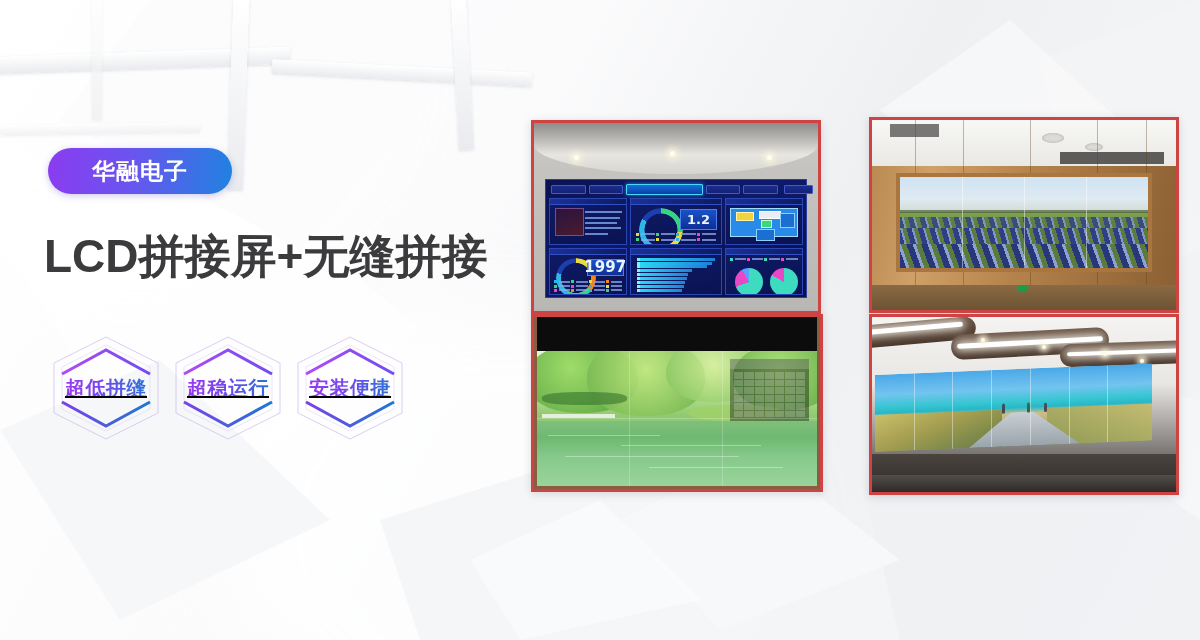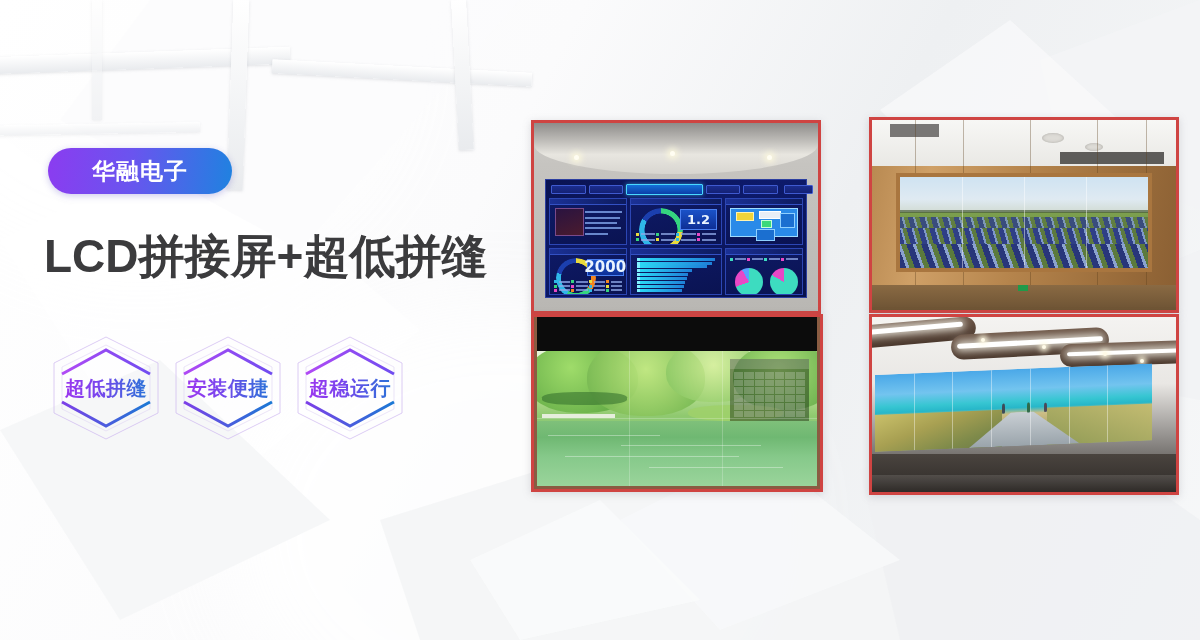--- a/index.html
+++ b/index.html
@@ -40,21 +40,21 @@
     font-size:46px;font-weight:bold;color:#3b3b3d;letter-spacing:0px;
     white-space:nowrap;text-shadow:0 1px 0 rgba(255,255,255,.6);
   }
   .subhead{
     position:absolute;left:46px;top:294px;
     font-size:19px;color:#8b8f96;letter-spacing:.1px;white-space:nowrap;
   }
 
   
   .features{position:absolute;left:48px;top:334px;display:flex;gap:6px;}
-  .feat{position:relative;width:116px;height:108px;display:flex;align-items:center;justify-content:center;}
+  .feat{position:relative;width:116px;height:108px;display:flex;align-items:center;justify-content:center;text-decoration:underline;}
   .feat svg{position:absolute;left:0;top:0;}
   .feat-label{
     position:relative;z-index:2;font-size:20px;font-weight:bold;letter-spacing:.5px;
     background:linear-gradient(90deg,#9b37ef 0%,#7a45ee 40%,#2a72d8 100%);
     -webkit-background-clip:text;background-clip:text;color:transparent;
     white-space:nowrap;
   }
 
   
   .photo{position:absolute;border:3px solid #cf4442;overflow:hidden;background:#111;
@@ -167,21 +167,21 @@
     <div class="beam" style="left:272px;top:66px;width:260px;height:14px;transform:rotate(3deg);"></div>
     <div class="beam" style="left:455px;top:0px;width:15px;height:150px;transform:rotate(-3deg);"></div>
     <div class="beam" style="left:-20px;top:124px;width:220px;height:10px;transform:rotate(-1deg);opacity:.6;"></div>
     <div class="beam" style="left:92px;top:0px;width:10px;height:120px;opacity:.55;"></div>
   </div>
 
   <div class="badge-row">
     <div class="brand-pill">华融电子</div>
   </div>
 
-  <div class="headline">LCD拼接屏+超低拼缝</div>
+  <div class="headline">LCD拼接屏+无缝拼接</div>
 
   <div class="features">
 
     <div class="feat">
       <svg width="116" height="108" viewBox="0 0 116 108">
         <defs>
           <linearGradient id="gA1" x1="0" y1="0" x2="1" y2="0">
             <stop offset="0" stop-color="#b14af5"></stop>
               <stop offset="1" stop-color="#6f4cf0"></stop>
           </linearGradient>
@@ -199,31 +199,31 @@
     </div>
 
 
     <div class="feat">
       <svg width="116" height="108" viewBox="0 0 116 108">
         <polygon points="58,3 110,29 110,79 58,105 6,79 6,29" fill="none" stroke="#cdb6ef" stroke-width="1" opacity="0.7"></polygon>
         <polygon points="58,11 102,33 102,75 58,97 14,75 14,33" fill="none" stroke="#dcd0f3" stroke-width="1" opacity="0.55"></polygon>
         <polyline points="14,40 58,16 102,40" fill="none" stroke="url(#gA1)" stroke-width="3"></polyline>
         <polyline points="14,68 58,92 102,68" fill="none" stroke="url(#gB1)" stroke-width="3"></polyline>
       </svg>
-      <span class="feat-label">安装便捷</span>
+      <span class="feat-label">超稳运行</span>
     </div>
 
     <div class="feat">
       <svg width="116" height="108" viewBox="0 0 116 108">
         <polygon points="58,3 110,29 110,79 58,105 6,79 6,29" fill="none" stroke="#cdb6ef" stroke-width="1" opacity="0.7"></polygon>
         <polygon points="58,11 102,33 102,75 58,97 14,75 14,33" fill="none" stroke="#dcd0f3" stroke-width="1" opacity="0.55"></polygon>
         <polyline points="14,40 58,16 102,40" fill="none" stroke="url(#gA1)" stroke-width="3"></polyline>
         <polyline points="14,68 58,92 102,68" fill="none" stroke="url(#gB1)" stroke-width="3"></polyline>
       </svg>
-      <span class="feat-label">超稳运行</span>
+      <span class="feat-label">安装便捷</span>
     </div>
 
   </div>
 
   <div class="photo p1">
     <div class="ph-inner">
       <div class="room1"></div>
       <div class="ceil1"></div>
       <div class="dot1" style="left:14%;top:17%;"></div>
       <div class="dot1" style="left:48%;top:15%;"></div>
@@ -304,21 +304,21 @@
             <div class="flowbox" style="left:72%;top:32%;width:16%;height:30%;background:#1b6fd0;border-color:#8fd0ff;"></div>
             <div class="flowbox" style="left:40%;top:68%;width:22%;height:22%;background:#1b6fd0;border-color:#8fd0ff;"></div>
           </div>
 
           <div class="panel">
               <div class="ptitle"></div>
             <div class="donut" style="left:8%;top:20%;width:40px;height:40px;
               background:conic-gradient(#eadb3c 0deg 70deg,#f5851f 70deg 130deg,#35d47f 130deg 210deg,#2fb7e8 210deg 285deg,#1b3fae 285deg 360deg);
               -webkit-mask:radial-gradient(circle,transparent 52%,#000 54%);mask:radial-gradient(circle,transparent 52%,#000 54%);"></div>
             <div class="kpi" style="left:48%;top:22%;width:46%;height:34%;font-size:15px;">
-              <span>2000</span>
+              <span>1997</span>
             </div>
             <div class="legend-dots">
               <div class="ld">
                   <span class="ldc" style="background:#2fb7e8"></span>
                   <span class="ldt"></span>
                 </div>
               <div class="ld">
                   <span class="ldc" style="background:#35d47f"></span>
                   <span class="ldt"></span>
                 </div>

